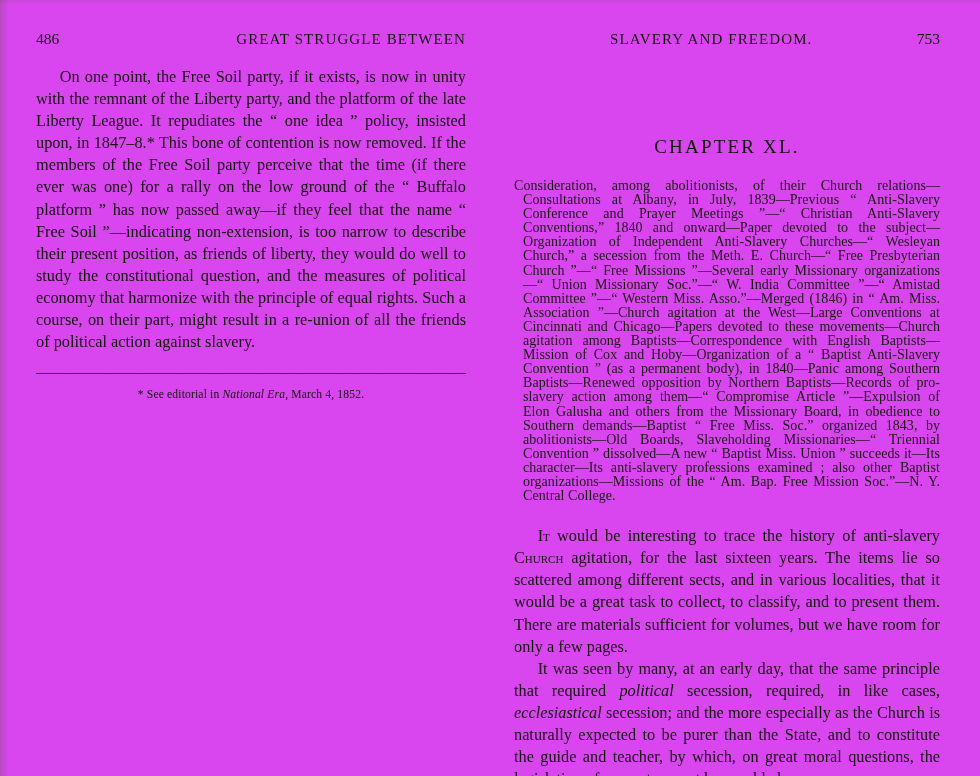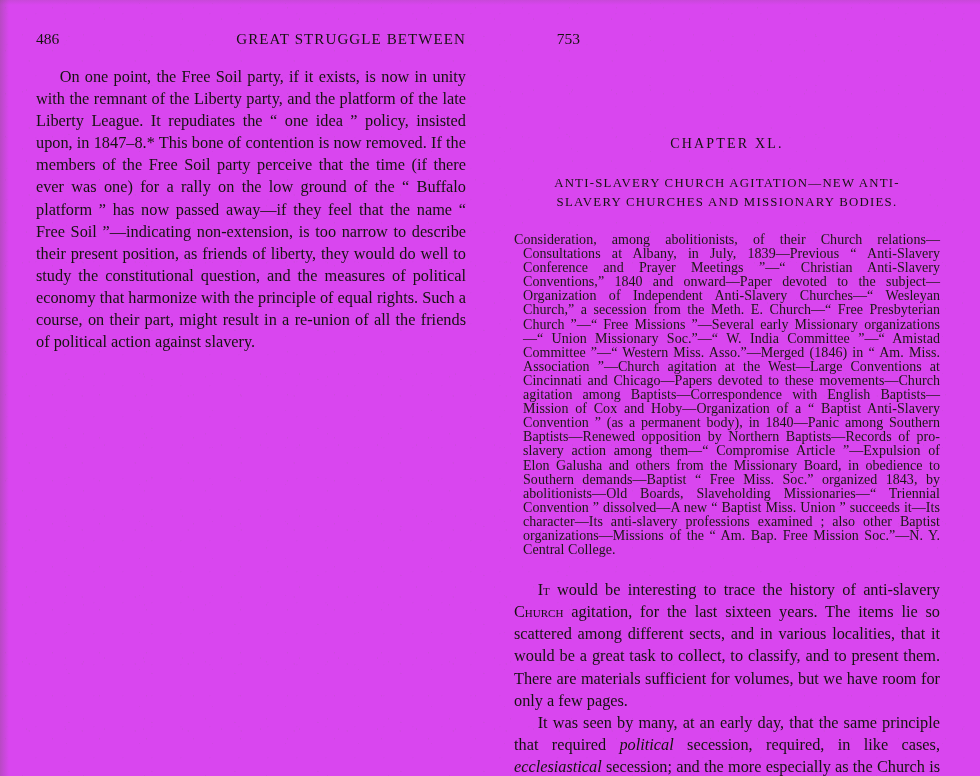--- a/index.html
+++ b/index.html
@@ -123,21 +123,21 @@
   .footnote-text {
     font-size: 11.6px;
     line-height: 15px;
     text-align: center;
     letter-spacing: .15px;
   }
 
   
   .chapter-number {
     text-align: center;
-    font-size: 14px;
+    font-size: 19px;
     letter-spacing: 2.2px;
     margin: 86px 0 0 0;
     font-weight: 400;
   }
   .chapter-subtitle {
     text-align: center;
     font-size: 12.8px;
     letter-spacing: 1.25px;
     line-height: 19px;
     text-transform: uppercase;
@@ -170,32 +170,38 @@
 
     <div class="runhead runhead-verso">
       <span class="folio">486</span>
       <span class="title">GREAT STRUGGLE BETWEEN</span>
     </div>
 
     <div class="body-text">
       <p>On one point, the Free Soil party, if it exists, is now in unity with the remnant of the Liberty party, and the platform of the late Liberty League. It repudiates the “ one idea ” policy, insisted upon, in 1847–8.* This bone of contention is now removed. If the members of the Free Soil party perceive that the time (if there ever was one) for a rally on the low ground of the “ Buffalo platform ” has now passed away—if they feel that the name “ Free Soil ”—indicating non-extension, is too narrow to describe their present position, as friends of liberty, they would do well to study the constitutional question, and the measures of political economy that harmonize with the principle of equal rights. Such a course, on their part, might result in a re-union of all the friends of political action against slavery.</p>
     </div>
 
+    <div class="footnote-wrap">
+      <hr class="footnote-rule">
+      <div class="footnote-text">
+        <span>*</span><span> See editorial in </span><span class="ital">National Era</span><span>, March 4, 1852.</span>
+      </div>
+    </div>
 
   </div>
 
   <div class="recto">
 
     <div class="runhead runhead-recto">
+      <span class="title">SLAVERY AND FREEDOM.</span>
       <span class="folio">753</span>
     </div>
 
     <div class="chapter-number">CHAPTER XL.</div>
 
-    <div class="chapter-subtitle">ANTI-SLAVERY CHURCH AGITATION—NEW ANTI-SLAVERY CHURCHES AND MISSIONARY BODIES.</div>
 
     <div class="synopsis">Consideration, among abolitionists, of their Church relations—Consultations at Albany, in July, 1839—Previous “ Anti-Slavery Conference and Prayer Meetings ”—“ Christian Anti-Slavery Conventions,” 1840 and onward—Paper devoted to the subject—Organization of Independent Anti-Slavery Churches—“ Wesleyan Church,” a secession from the Meth. E. Church—“ Free Presbyterian Church ”—“ Free Missions ”—Several early Missionary organizations—“ Union Missionary Soc.”—“ W. India Committee ”—“ Amistad Committee ”—“ Western Miss. Asso.”—Merged (1846) in “ Am. Miss. Association ”—Church agitation at the West—Large Conventions at Cincinnati and Chicago—Papers devoted to these movements—Church agitation among Baptists—Correspondence with English Baptists—Mission of Cox and Hoby—Organization of a “ Baptist Anti-Slavery Convention ” (as a permanent body), in 1840—Panic among Southern Baptists—Renewed opposition by Northern Baptists—Records of pro-slavery action among them—“ Compromise Article ”—Expulsion of Elon Galusha and others from the Missionary Board, in obedience to Southern demands—Baptist “ Free Miss. Soc.” organized 1843, by abolitionists—Old Boards, Slaveholding Missionaries—“ Triennial Convention ” dissolved—A new “ Baptist Miss. Union ” succeeds it—Its character—Its anti-slavery professions examined ; also other Baptist organizations—Missions of the “ Am. Bap. Free Mission Soc.”—N. Y. Central College.</div>
 
     <div class="body-text recto-body">
       <p class="first"><span class="sc-first">It</span><span> would be interesting to trace the history of anti-slavery </span><span class="sc-first">Church</span><span> agitation, for the last sixteen years. The items lie so scattered among different sects, and in various localities, that it would be a great task to collect, to classify, and to present them. There are materials sufficient for volumes, but we have room for only a few pages.</span></p>
 
       <p><span>It was seen by many, at an early day, that the same principle that required </span><span class="ital">political</span><span> secession, required, in like cases, </span><span class="ital">ecclesiastical</span><span> secession; and the more especially as the Church is naturally expected to be purer than the State, and to constitute the guide and teacher, by which, on great moral questions, the legislation of a country must be moulded.</span></p>
     </div>
 
   </div>

